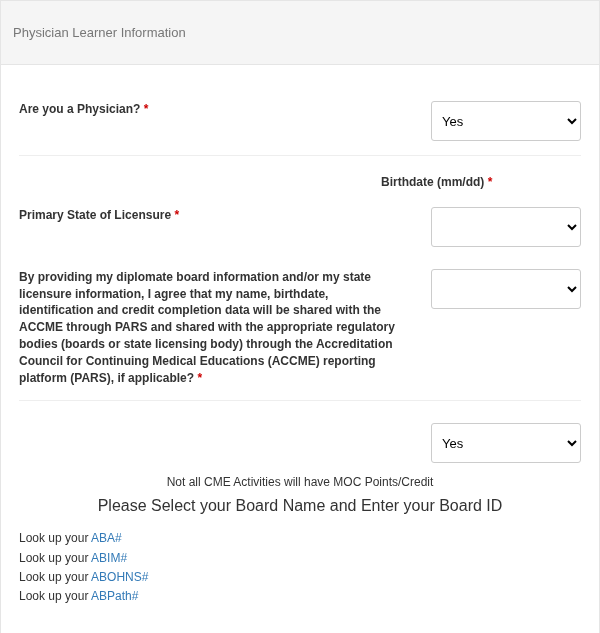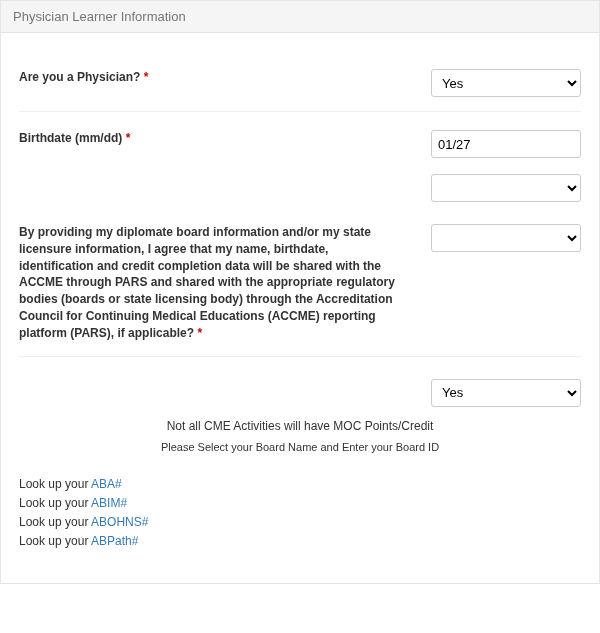--- a/index.html
+++ b/index.html
@@ -11,21 +11,21 @@
     background: #fff;
     width: 600px;
   }
   .panel {
     border: 1px solid #e5e5e5;
     margin: 0;
   }
   .panel-header {
     background: #f5f5f5;
     color: #777;
-    padding: 8px 12px;
+    padding: 24px 12px;
     font-size: 13px;
     border-bottom: 1px solid #e5e5e5;
   }
   .panel-body {
     padding: 12px 18px 20px 18px;
   }
   .row {
     display: flex;
     align-items: flex-start;
     padding: 14px 0;
@@ -52,38 +52,38 @@
   .field-col-left {
     flex: 1;
   }
   .req { color: #c00; }
   select, input[type=text] {
     font-size: 13px;
     padding: 4px 6px;
     border: 1px solid #ccc;
     border-radius: 3px;
     background: #fff;
-    height: 28px;
+    height: 40px;
   }
   select.sm { width: 150px; }
   input.sm { width: 150px; }
   input.full { width: 100%; }
   .center-block {
     text-align: center;
     margin: 8px 0 4px 0;
   }
   .center-bold {
     font-weight: normal;
     font-size: 12px;
     text-align: center;
   }
   .center-plain {
-    font-size: 11px;
+    font-size: 16px;
     margin-top: 8px;
-    margin-bottom: 22px;
+    margin-bottom: 14px;
   }
   .lookup-list {
     font-size: 12px;
     line-height: 1.6;
     margin-bottom: 12px;
   }
   .lookup-list a {
     color: #337ab7;
     text-decoration: none;
   }
@@ -106,27 +106,28 @@
           <option>Yes</option>
         </select>
       </div>
     </div>
 
     <div class="row no-border tight" style="padding-top:18px;">
       <div class="label-col">
         <span>Birthdate (mm/dd)</span>
         <span class="req"> *</span>
       </div>
-      <div class="field-col">
-        <input type="text" class="sm" value="01/27" style="">
-      </div>
     </div>
 
 
     <div class="row no-border tight">
+      <div class="label-col">
+        <span>Primary State of Licensure</span>
+        <span class="req"> *</span>
+      </div>
       <div class="field-col">
         <select class="sm">
           <option></option>
         </select>
       </div>
     </div>
 
 
     <div class="row" style="align-items:flex-start;">
       <div class="label-col label-wide">

